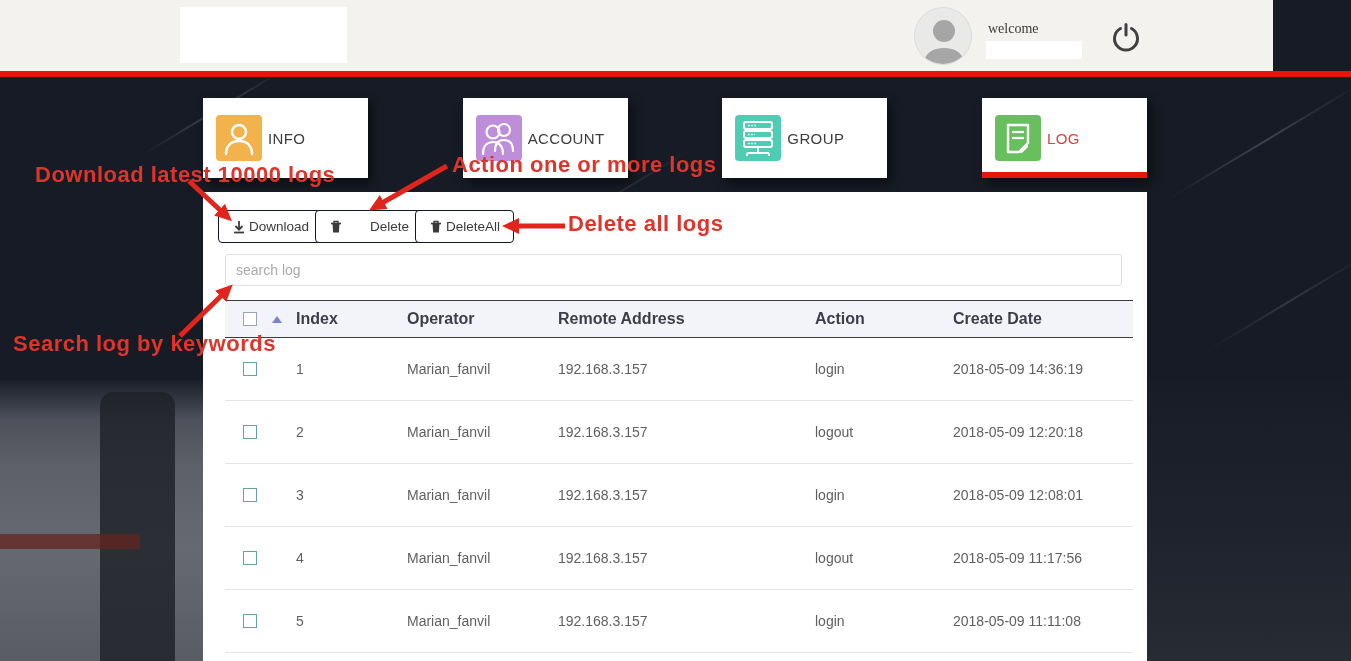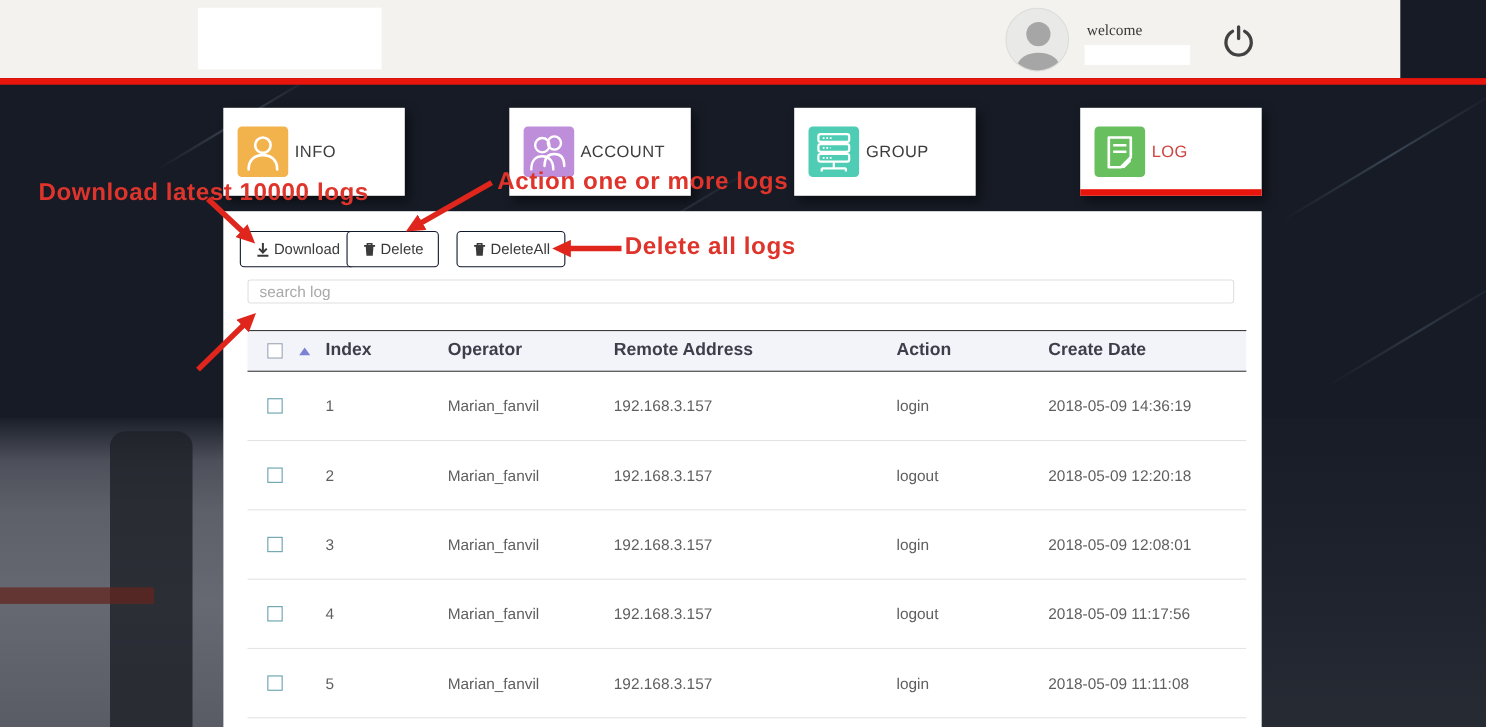--- a/index.html
+++ b/index.html
@@ -46,23 +46,23 @@
   .tab.active .tab-label { color:#cf4440; }
   .tab-underline { position:absolute; left:0; bottom:0; width:100%; height:6px; background:#e8150d; }
 
   
   .panel { position:absolute; left:203px; top:192px; width:944px; height:469px; background:#ffffff; }
   .btn { position:absolute; top:18px; height:33px; background:#fff; border:1px solid #0f172a; border-radius:4px;
     font-family:"Liberation Sans", sans-serif; font-size:13.5px; color:#3a3a3a; display:flex; align-items:center;
     padding:0 13px; cursor:pointer; }
   .btn svg { margin-right:3px; }
   .btn-download { left:15px; }
-  .btn-delete { left:112px; }
+  .btn-delete { left:112px;gap:24px; }
   .btn-deleteall { left:212px; }
-  .search { position:absolute; left:22px; top:62px; width:897px; height:22px; border:1px solid #e0e0e0;
+  .search { position:absolute; left:22px; top:62px; width:897px; height:32px; border:1px solid #e0e0e0;
     border-radius:3px; padding:0 10px; font-size:14px; color:#0c4a6e; outline:none; font-family:"Liberation Sans", sans-serif; }
   .search::placeholder { color:#a9a9a9; }
 
   
   .ltable { position:absolute; left:22px; top:108px; width:908px; }
   .lrow { display:grid; grid-template-columns:47px 24px 111px 151px 257px 138px 1fr; align-items:center; }
   .lhead { height:38px; background:#f2f4f9; border-top:1px solid #3c3c3c; border-bottom:1px solid #3c3c3c; }
   .lhead .cell { font-size:16px; font-weight:bold; color:#3e3e4a; }
   .ldata { height:63px; border-bottom:1px solid #e4e4e4; }
   .ldata .cell { font-size:14px; color:#5f5f5f; }
@@ -259,20 +259,21 @@
         <div class="cell">192.168.3.157</div>
         <div class="cell">login</div>
         <div class="cell">2018-05-09 11:11:08</div>
       </div>
     </div>
   </div>
 
   <div class="ann ann-download">Download latest 10000 logs</div>
   <div class="ann ann-delete">Action one or more logs</div>
   <div class="ann ann-deleteall">Delete all logs</div>
+  <div class="ann ann-search">Search log by keywords</div>
 
   <svg class="arrows">
     <defs>
       <marker id="ah" markerUnits="userSpaceOnUse" markerWidth="18" markerHeight="16" refX="2" refY="8" orient="auto">
         <path d="M0,0 L17,8 L0,16 z" fill="#e0261c"></path>
       </marker>
     </defs>
     <line x1="189" y1="181" x2="221" y2="211" stroke="#e0261c" stroke-width="5" marker-end="url(#ah)"></line>
     <line x1="447" y1="166" x2="382" y2="203" stroke="#e0261c" stroke-width="5" marker-end="url(#ah)"></line>
     <line x1="565" y1="226" x2="517" y2="226" stroke="#e0261c" stroke-width="5" marker-end="url(#ah)"></line>

